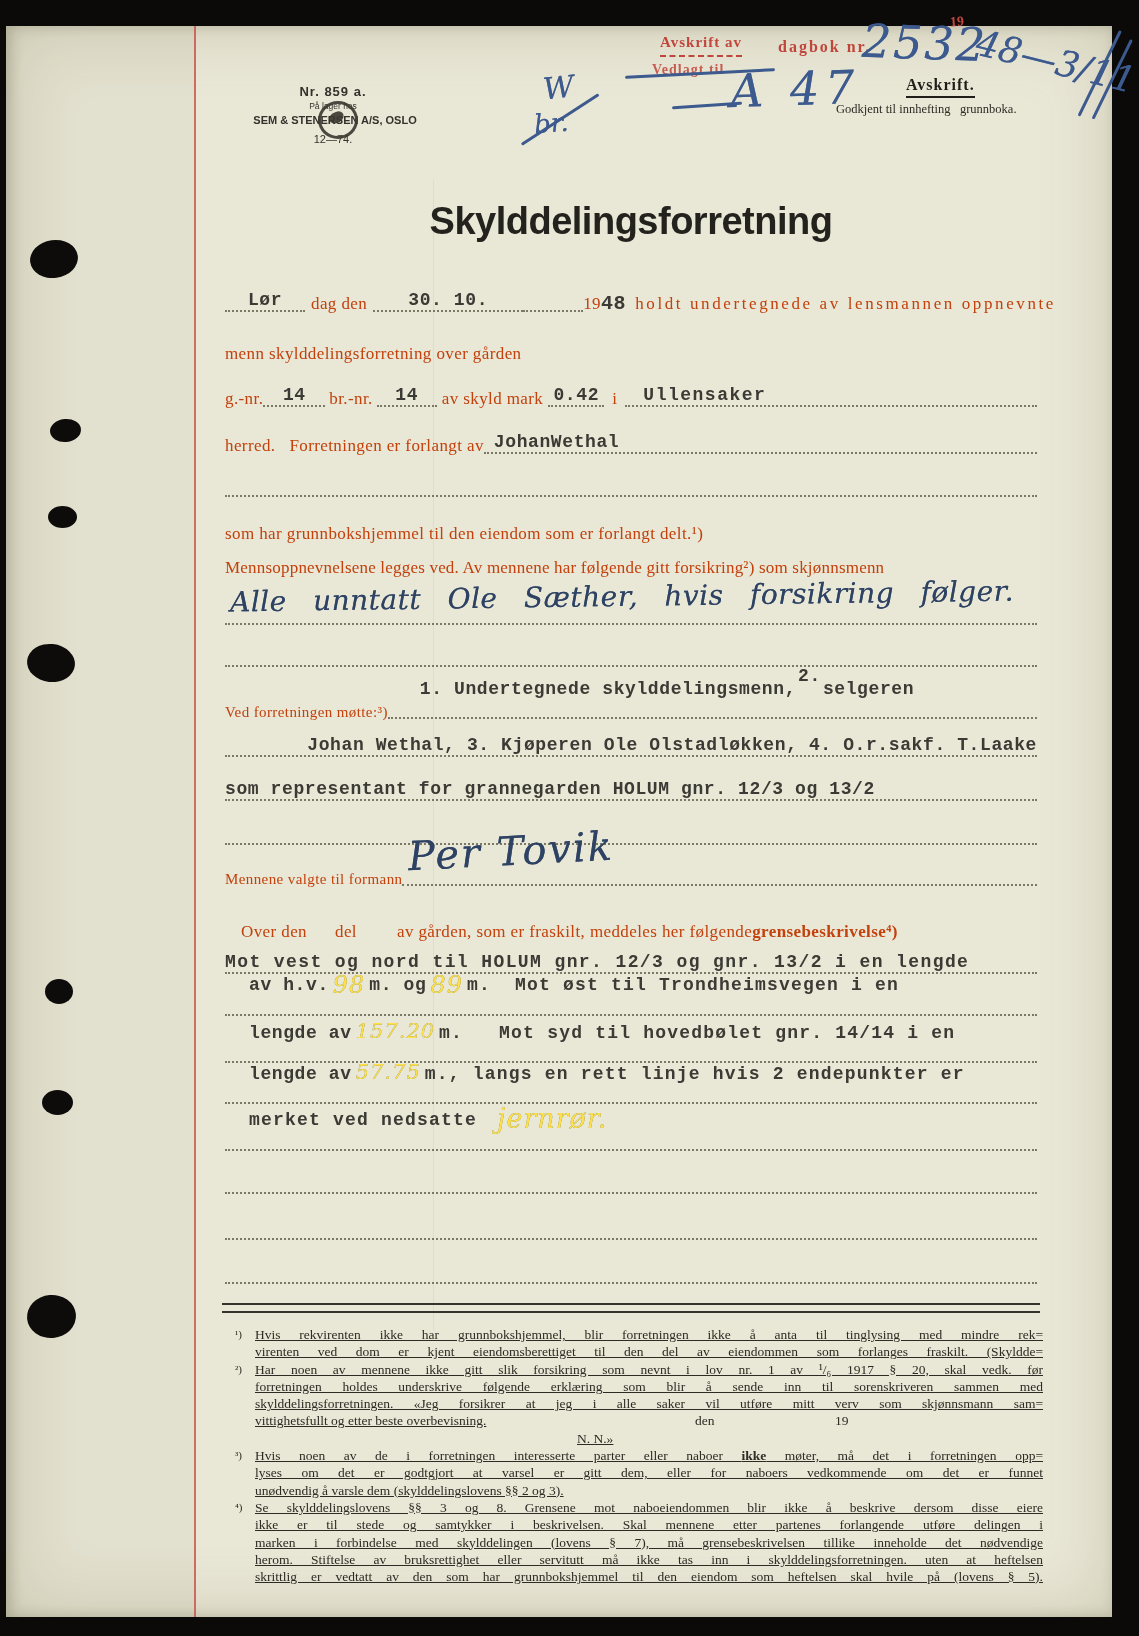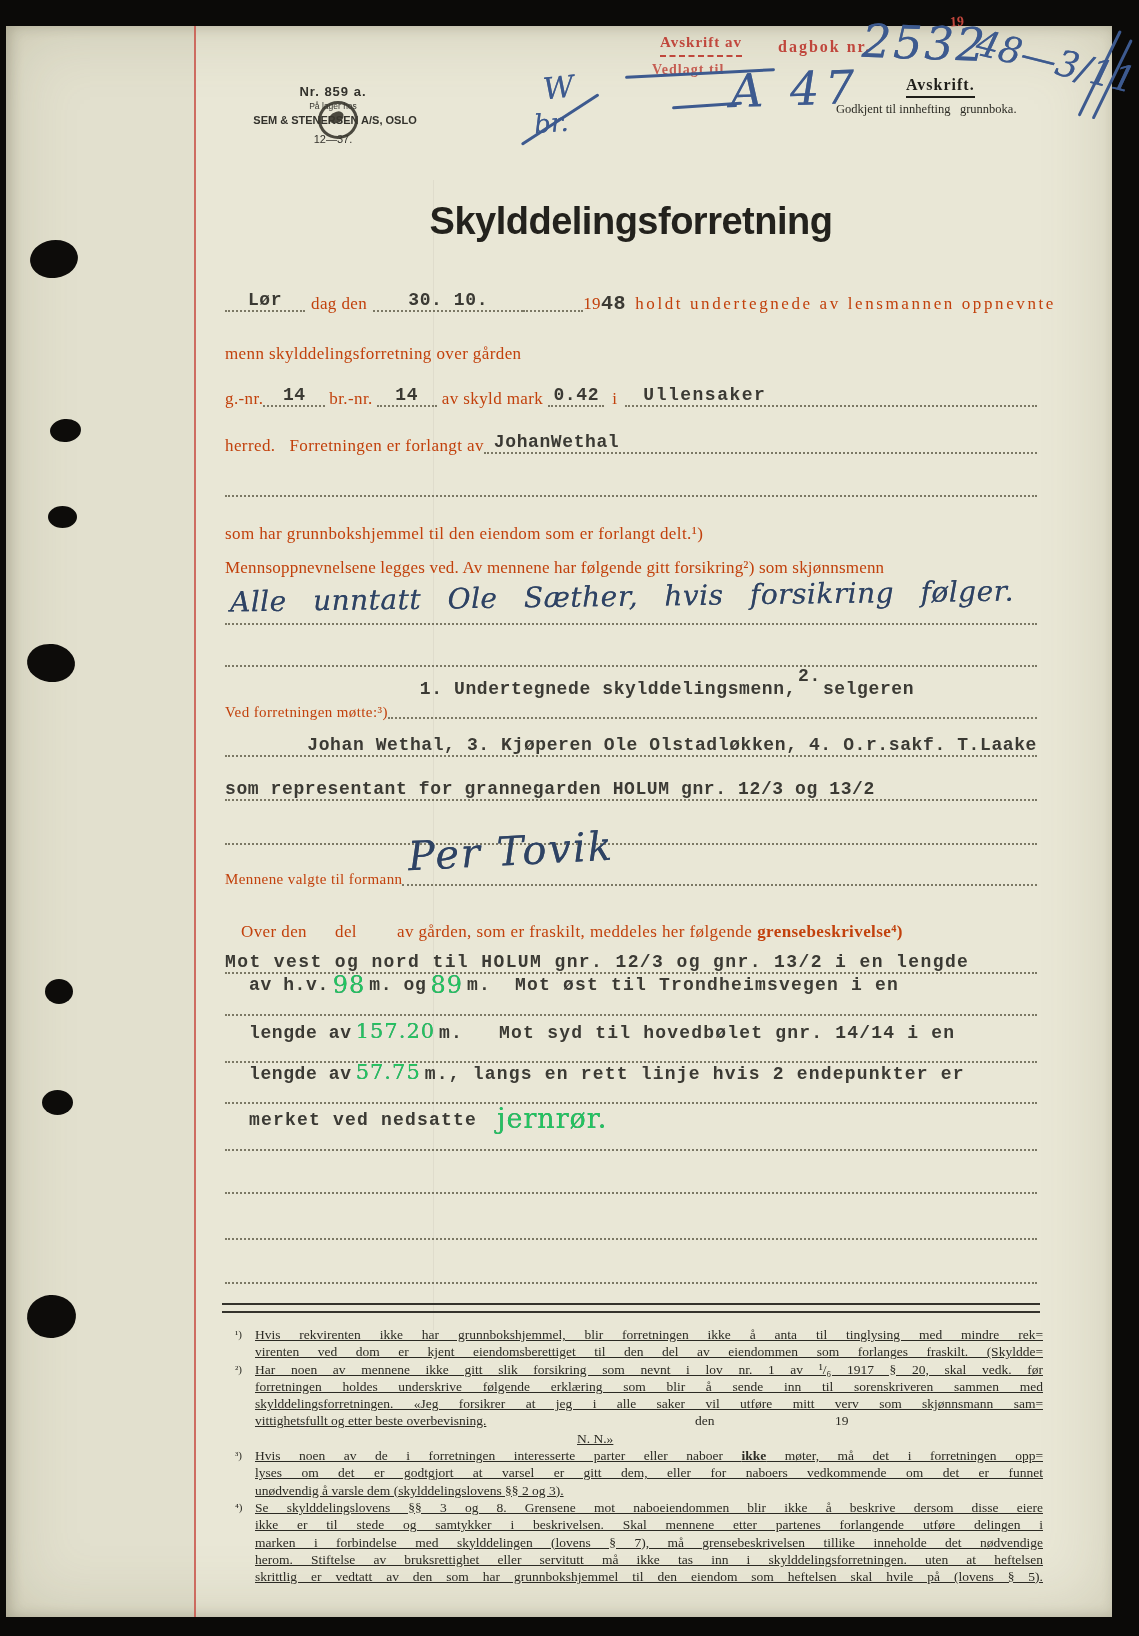--- a/index.html
+++ b/index.html
@@ -17,21 +17,21 @@
   .printed.sp{letter-spacing:2.6px;}
   .printed.small{font-size:15px;}
   .printed.b{font-weight:bold;}
   
   .typed{font-family:"Liberation Mono","DejaVu Sans Mono",monospace;font-weight:bold;font-size:18px;
          color:#3b3a34;letter-spacing:.6px;padding-bottom:2px;white-space:pre;}
   .typed.big{font-size:20px;}
   
   .hw{font-family:"DejaVu Serif",serif;font-style:italic;color:#2e4364;white-space:pre;
       text-shadow:0 0 .5px rgba(46,67,100,.8);}
-  .hwv{font-family:"DejaVu Serif",serif;color:#22c55e;font-size:24px;
+  .hwv{font-family:"DejaVu Serif",serif;font-style:italic;color:#fde047;font-size:24px;
        position:relative;top:3px;margin:0 4px;letter-spacing:1px;text-shadow:0 0 .5px rgba(46,67,100,.8);}
   .blue{color:#3d5a8f;text-shadow:0 0 .6px rgba(61,90,143,.7);}
   .red{color:#c0463c;}
   
   .row{position:absolute;left:225px;width:812px;height:34px;display:flex;align-items:flex-end;overflow:visible;}
   .seg{border-bottom:2px dotted rgba(95,92,72,.8);margin-bottom:5px;text-align:center;}
   .seg.grow{flex:1 1 auto;}
   .hr-dots{position:absolute;left:225px;width:812px;height:0;border-bottom:2px dotted rgba(95,92,72,.8);}
   .stroke{position:absolute;background:#3d5a8f;height:2.5px;border-radius:2px;}
   .sep2{position:absolute;left:222px;top:1303px;width:818px;height:6px;
@@ -66,21 +66,21 @@
   <div class="hole" style="left:50px;top:419px;width:31px;height:23px;transform:rotate(-6deg)"></div>
   <div class="hole" style="left:48px;top:506px;width:29px;height:22px"></div>
   <div class="hole" style="left:27px;top:644px;width:48px;height:38px;transform:rotate(6deg)"></div>
   <div class="hole" style="left:45px;top:979px;width:28px;height:25px"></div>
   <div class="hole" style="left:42px;top:1090px;width:31px;height:25px"></div>
   <div class="hole" style="left:27px;top:1295px;width:49px;height:43px;transform:rotate(-5deg)"></div>
 
   <div class="pub" style="left:268px;top:84px;width:130px;font-size:13px;font-weight:bold;letter-spacing:1px">Nr. 859 a.</div>
   <div class="pub" style="left:268px;top:101px;width:130px;font-size:8.5px">På lager hos</div>
   <div class="pub" style="left:238px;top:114px;width:194px;font-size:11px;font-weight:bold">SEM &amp; STENERSEN A/S, OSLO</div>
-  <div class="pub" style="left:268px;top:133px;width:130px;font-size:11px">12—37.</div>
+  <div class="pub" style="left:268px;top:133px;width:130px;font-size:11px">12—74.</div>
   <div class="logo">
       <div class="logo-in"></div>
     </div>
 
   <div class="hw blue abs" style="left:543px;top:70px;font-size:30px;transform:rotate(-6deg)">W</div>
   <div class="stroke" style="left:514px;top:118px;width:92px;transform:rotate(-33deg)"></div>
   <div class="hw blue abs" style="left:534px;top:108px;font-size:26px;transform:rotate(-4deg)">br.</div>
 
   <div class="abs red" style="left:660px;top:34px;font-size:15px;font-weight:bold;letter-spacing:1px;
        border-bottom:2px dashed #c0463c;padding-bottom:4px">Avskrift av</div>
@@ -154,21 +154,21 @@
 
   <div class="hr-dots" style="top:843px"></div>
 
   <div class="row" style="top:857px">
     <span class="printed small">Mennene valgte til formann</span>
     <span class="seg grow"></span>
   </div>
   <div class="hw abs" style="left:408px;top:828px;font-size:40px;letter-spacing:2px;transform:rotate(-3deg)">Per Tovik</div>
 
   <div class="abs" style="left:225px;top:904px;white-space:pre">
-    <span class="printed">Over den</span><span class="printed" style="margin-left:28px">del</span><span class="printed" style="margin-left:40px">av gården, som er fraskilt, meddeles her følgende</span><span class="printed b" style="margin-left:5px">grensebeskrivelse⁴)</span>
+    <span class="printed">Over den</span><span class="printed" style="margin-left:28px">del</span><span class="printed" style="margin-left:40px">av gården, som er fraskilt, meddeles her følgende</span><span class="printed b" style="">grensebeskrivelse⁴)</span>
   </div>
 
   <div class="row" style="top:945px">
     <span class="seg grow" style="text-align:left"><span class="typed" style="letter-spacing:1.4px">Mot vest og nord til HOLUM gnr. 12/3 og gnr. 13/2 i en lengde</span></span>
   </div>
   <div class="row" style="top:987px">
     <span class="seg grow" style="text-align:left;white-space:pre">
       <span class="typed">av h.v.</span><span class="hwv">98</span><span class="typed">m. og</span><span class="hwv">89</span><span class="typed" style="letter-spacing:1.2px">m.  Mot øst til Trondheimsvegen i en</span>
     </span>
   </div>

